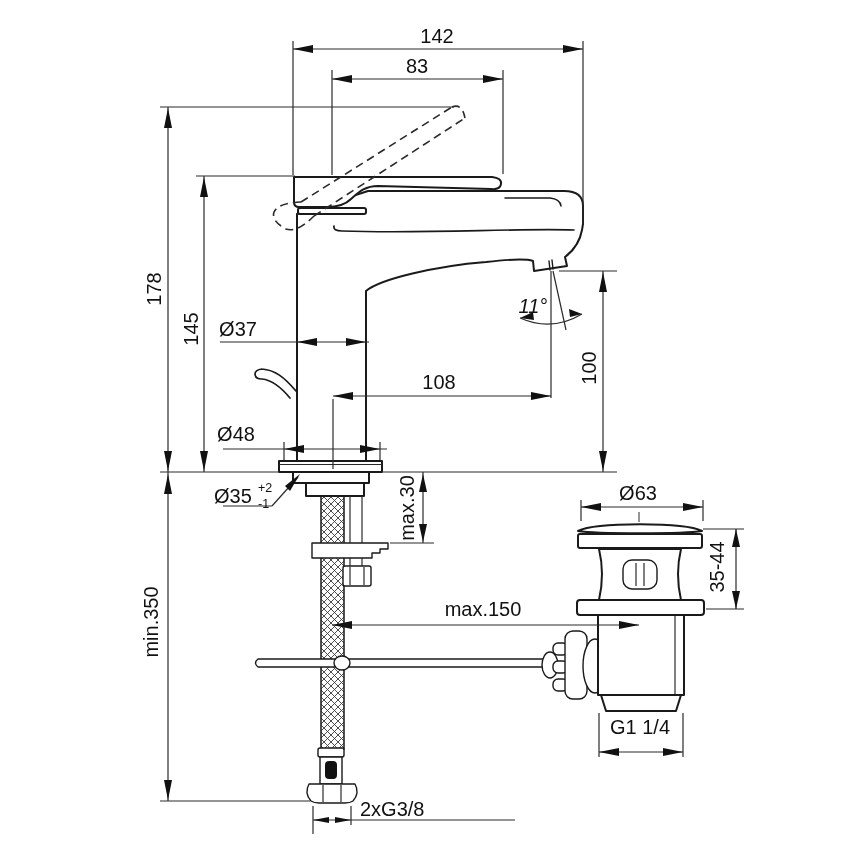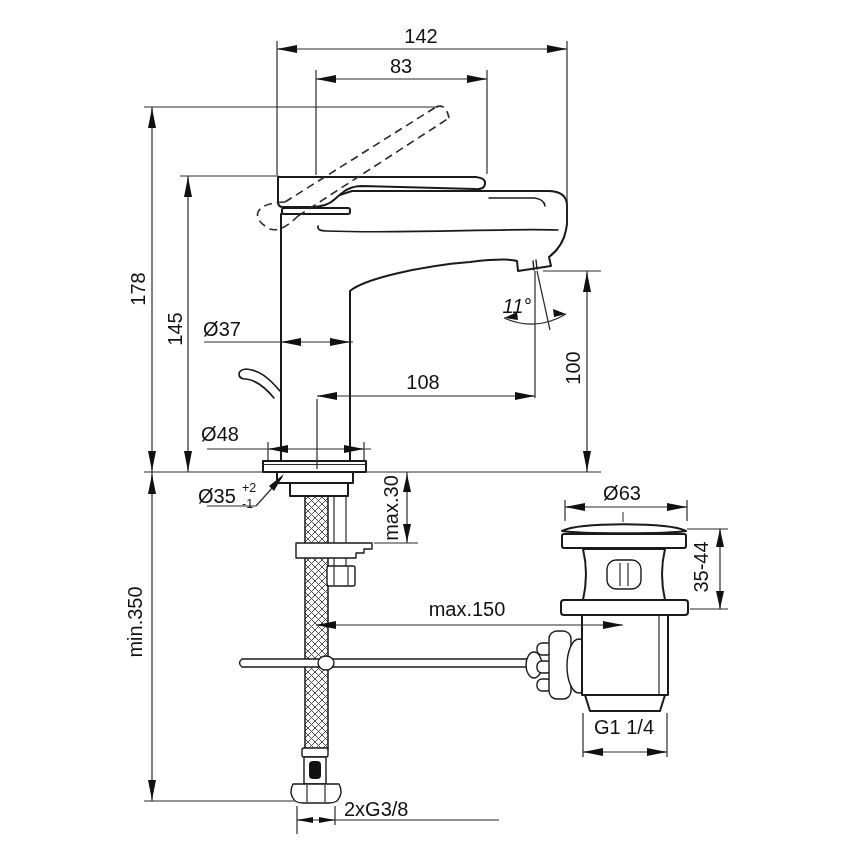--- a/index.html
+++ b/index.html
@@ -1,16 +1,16 @@
 <!DOCTYPE html>
 <html><head>
 <meta charset="utf-8">
 <style>
   html,body{margin:0;padding:0;background:#ffffff;}
-  .stage{width:694px;height:850px;background:#fff;position:relative;font-family:"Liberation Sans",sans-serif;}
+  .stage{width:694px;height:850px;background:#fff;position:relative;font-family:"Liberation Sans",sans-serif;margin-left:16px;}
   svg{display:block;}
   .thin{stroke:#2a2a2a;stroke-width:1.2;fill:none;}
   .thick{stroke:#1a1a1a;stroke-width:2;fill:none;stroke-linecap:round;stroke-linejoin:round;}
   .thickf{stroke:#1a1a1a;stroke-width:2;fill:#ffffff;stroke-linejoin:round;}
   .thinf{stroke:#1a1a1a;stroke-width:1.4;fill:#ffffff;stroke-linejoin:round;}
   .arr{fill:#111;stroke:none;}
   .dash{stroke-dasharray:8 5;stroke-width:1.6;}
   .cdash{stroke-dasharray:10 4 2 4;stroke-width:1;}
   .dimtxt{font-family:"Liberation Sans",sans-serif;font-size:20px;fill:#111;}
   .toltxt{font-family:"Liberation Sans",sans-serif;font-size:12.5px;fill:#111;}

